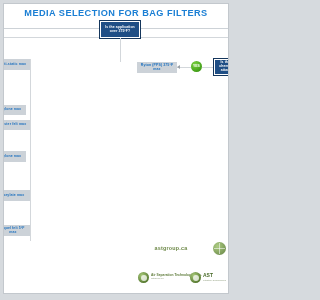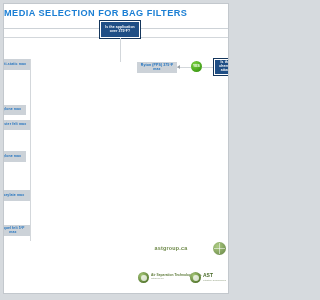--- a/index.html
+++ b/index.html
@@ -35,21 +35,21 @@
     height: 25px;
     background: #ffffff;
     border-bottom: 1px solid #cdd2d7;
     box-sizing: border-box;
   }
   .doc-title {
     position: absolute;
     left: 0;
     top: 4px;
     width: 100%;
-    text-align: left;
+    text-align: center;
     font-size: 9.2px;
     font-weight: bold;
     letter-spacing: 0.45px;
     color: #1b7fd4;
     white-space: nowrap;
   }
 
   
   .canvas {
     position: absolute;

